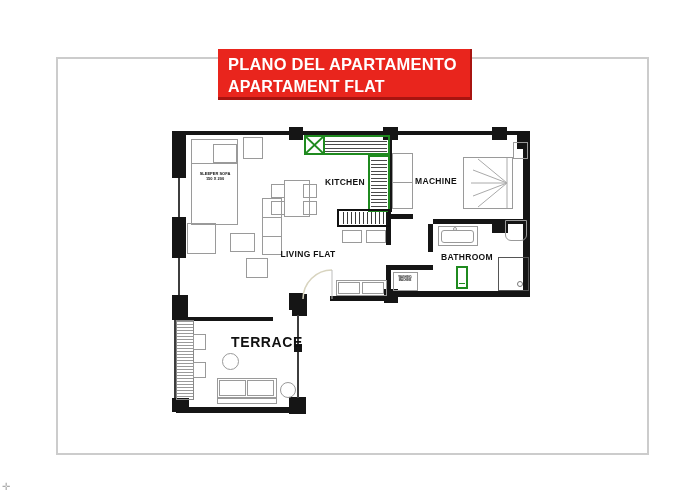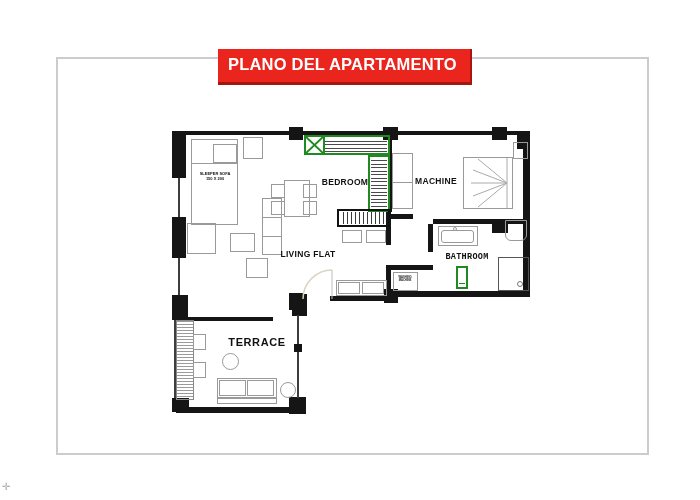--- a/index.html
+++ b/index.html
@@ -35,35 +35,36 @@
     padding:1px;background-clip:content-box;
     background-image:repeating-linear-gradient(90deg,#3a3a3a 0,#3a3a3a 1.2px,transparent 1.2px,transparent 4px);
   }
   .hatch-gray{
     background-image:repeating-linear-gradient(180deg,#9a9a9a 0,#9a9a9a 1px,transparent 1px,transparent 3px);
   }
   .room-label{
     color:#111;font-weight:bold;font-size:8.5px;letter-spacing:.3px;
     transform:translate(-50%,-50%);white-space:nowrap;
   }
-  .room-label.big{font-size:11px;letter-spacing:.6px;}
+  .room-label.big{font-size:14px;letter-spacing:.6px;margin-left:10px;}
   .tiny-label{
     color:#111;font-weight:bold;text-align:center;white-space:nowrap;
     transform-origin:center;
   }
   .corner-mark{color:#aaaaaa;font-size:10px;}
   svg{display:block;}
 </style>
 </head>
 <body style="--red: #e9251d; --green: #1f8a1f; --wall: #151515; --furn: #9a9a9a; --frame-border: #cccccc;">
 
 <div class="abs frame" style="left:56px;top:57px;width:593px;height:398px;"></div>
 
-<div class="abs banner" style="left:218px;top:49px;width:254px;height:36px;">
+<div class="abs banner" style="left:218px;top:49px;width:254px;height:51px;">
   <div>PLANO DEL APARTAMENTO</div>
+  <div style="font-size:16px;">APARTAMENT FLAT</div>
 </div>
 
 <div class="abs wall" style="left:172px;top:131px;width:356px;height:4px;"></div>
 <div class="abs wall" style="left:517px;top:131px;width:13px;height:18px;"></div>
 <div class="abs wall" style="left:523px;top:131px;width:7px;height:166px;"></div>
 <div class="abs wall" style="left:289px;top:127px;width:14px;height:13px;"></div>
 <div class="abs wall" style="left:383px;top:127px;width:15px;height:13px;"></div>
 <div class="abs wall" style="left:492px;top:127px;width:15px;height:13px;"></div>
 <div class="abs wall" style="left:172px;top:131px;width:14px;height:47px;"></div>
 <div class="abs wall-thin" style="left:178px;top:178px;width:2px;height:40px;"></div>
@@ -173,19 +174,19 @@
 <div class="abs furn" style="left:193px;top:334px;width:13px;height:16px;"></div>
 <div class="abs furn" style="left:193px;top:362px;width:13px;height:16px;"></div>
 <div class="abs furn-round" style="left:222px;top:353px;width:17px;height:17px;"></div>
 <div class="abs furn-round" style="left:280px;top:382px;width:16px;height:16px;"></div>
 <div class="abs furn" style="left:217px;top:378px;width:60px;height:20px;">
   <div class="abs furn" style="left:1px;top:1px;width:27px;height:16px;border-width:1px;"></div>
   <div class="abs furn" style="left:29px;top:1px;width:27px;height:16px;border-width:1px;"></div>
 </div>
 <div class="abs furn" style="left:217px;top:398px;width:60px;height:6px;"></div>
 
-<div class="abs room-label" style="left:345px;top:182px;">BEDROOM</div>
+<div class="abs room-label" style="left:345px;top:182px;">KITCHEN</div>
 <div class="abs room-label" style="left:436px;top:181px;">MACHINE</div>
 <div class="abs room-label" style="left:308px;top:254px;">LIVING FLAT</div>
-<div class="abs room-label" style="left:467px;top:257px;font-family:Liberation Mono, monospace;">BATHROOM</div>
+<div class="abs room-label" style="left:467px;top:257px;">BATHROOM</div>
 <div class="abs room-label big" style="left:257px;top:342px;">TERRACE</div>
 
 <div class="abs corner-mark" style="left:2px;top:481px;">✛</div>
 
 </body></html>

